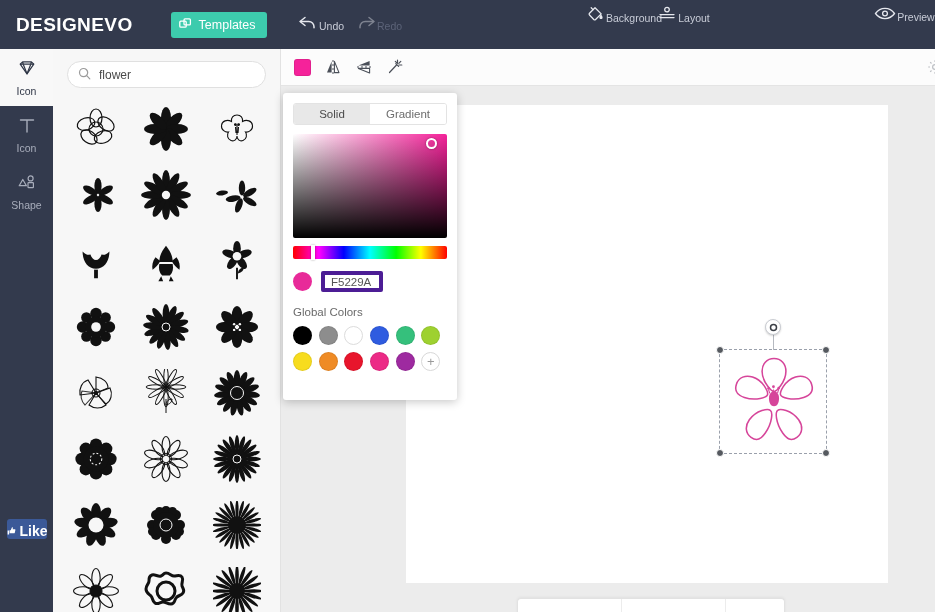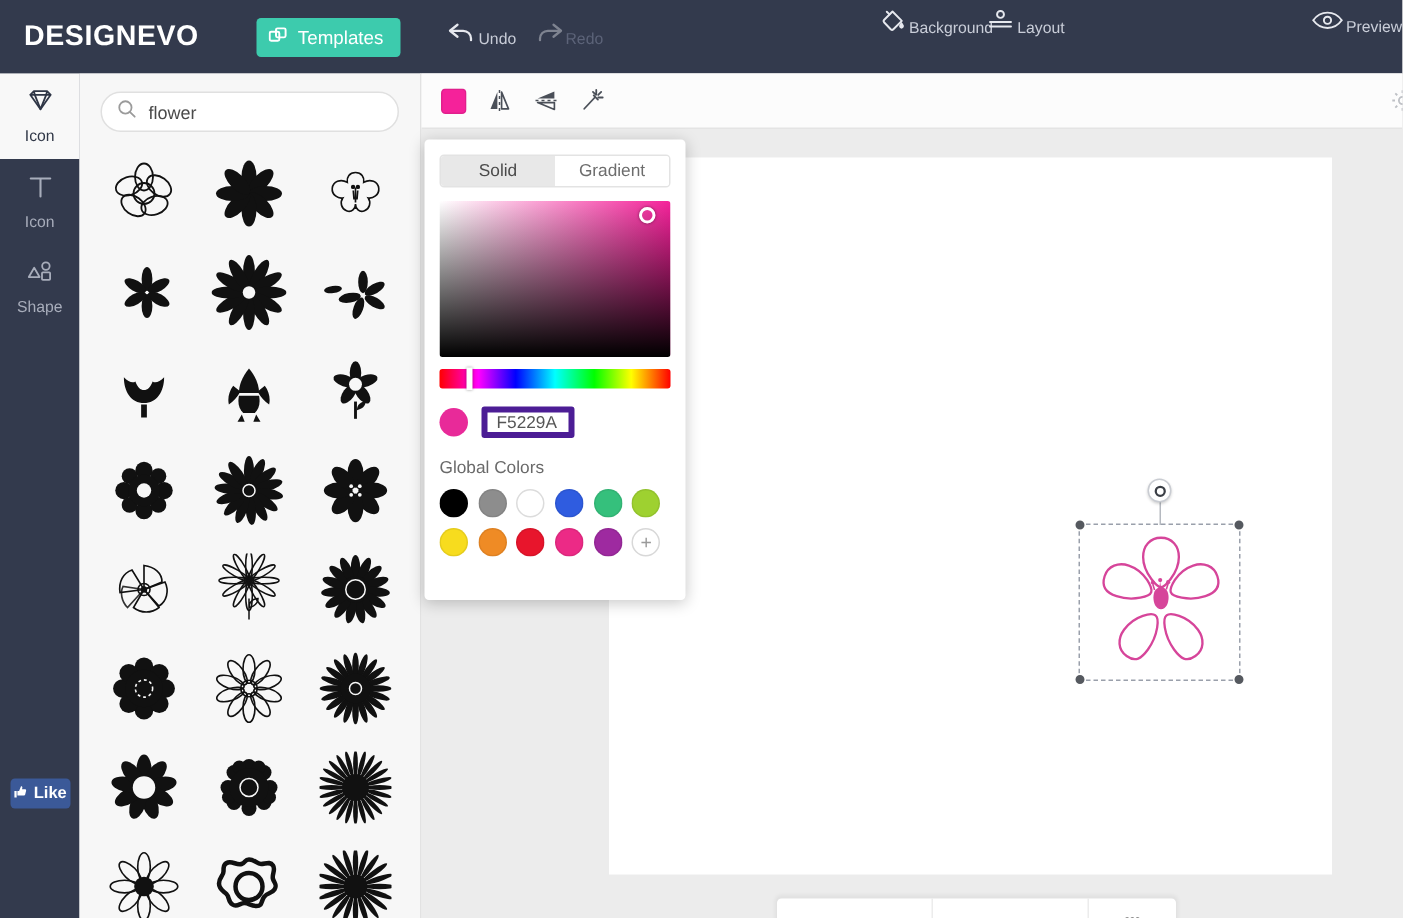--- a/index.html
+++ b/index.html
@@ -58,22 +58,22 @@
     color: #a8adbb;
   }
   .rail-item .rlabel { font-size: 10.5px; margin-top: 3px; line-height: 1; }
   .rail-item.active { background: #f8f8f8; color: #2f3646; }
   .rail-item.active .rlabel { color: #2f3646; }
 
   .like-btn {
     position: absolute; left: 7px; top: 470px;
     background: #3b5998; color: #fff;
     border-radius: 3px; height: 20px; width: 40px;
-    display: flex; align-items: center; justify-content: center; gap: 3px;
-    font-size: 11px; font-weight: bold; cursor: pointer;
+    display: flex; align-items: flex-end; justify-content: center; gap: 3px;
+    font-size: 14px; font-weight: bold; cursor: pointer;
   }
 
   
   .library {
     position: absolute; left: 53px; top: 49px; width: 228px; height: 563px;
     background: #f7f7f7;
     border-right: 1px solid #e2e2e2;
     overflow: hidden;
   }
   .search-wrap { padding: 12px 14px 8px 14px; }

